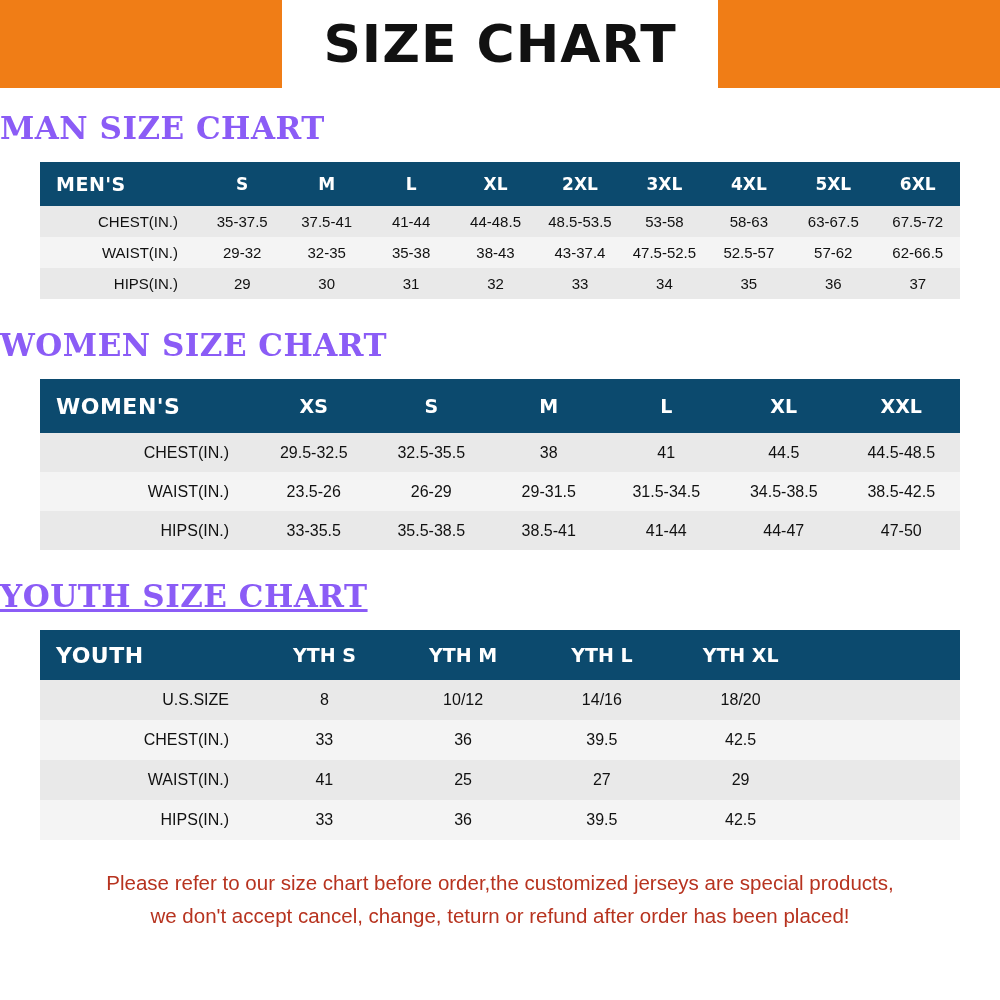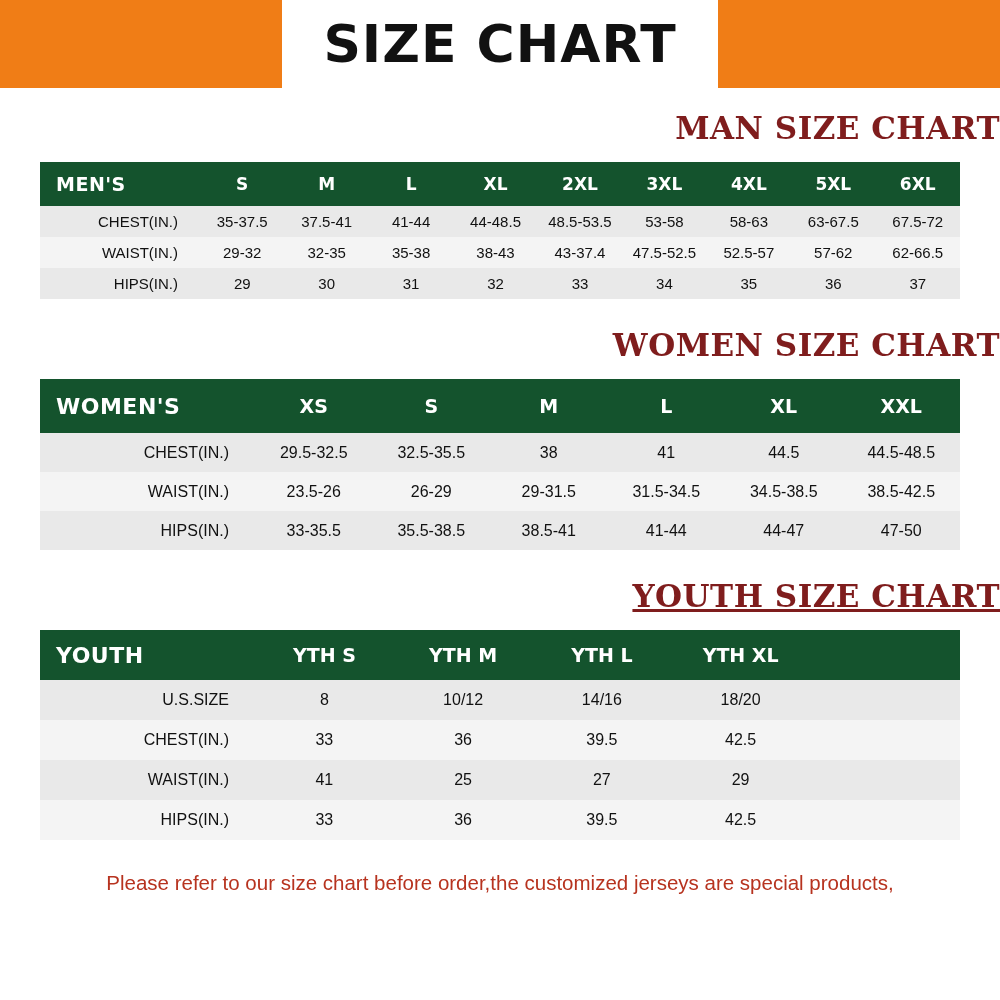--- a/index.html
+++ b/index.html
@@ -41,26 +41,25 @@
     font-weight: bold;
     font-size: 52px;
     letter-spacing: 1px;
     color: #111111;
     line-height: 88px;
     white-space: nowrap;
   }
 
   
   .section-title {
-    text-align: right;
+    text-align: left;
     font-family: "DejaVu Serif", serif;
     font-weight: bold;
-    color: #7f1d1d;
+    color: #8b5cf6;
     letter-spacing: 0.5px;
-    padding-left: 36px;
   }
   #man-title { font-size: 31px; margin-top: 22px; margin-bottom: 16px; }
   #women-title { font-size: 31px; margin-top: 28px; margin-bottom: 16px; }
   #youth-title { font-size: 31px; margin-top: 28px; margin-bottom: 16px; text-decoration: underline; }
 
   
   .table-wrap {
     margin: 0 auto;
     width: 920px;
   }
@@ -69,21 +68,21 @@
     border-collapse: collapse;
     table-layout: fixed;
   }
   table.size-table th,
   table.size-table td {
     padding: 0;
     margin: 0;
   }
   
   .size-table thead tr {
-    background: #14532d;
+    background: #0c4a6e;
   }
   .size-table thead th {
     color: #ffffff;
     height: 44px;
     font-size: 17px;
     font-weight: bold;
     font-family: "DejaVu Sans", sans-serif;
     text-align: center;
     vertical-align: middle;
   }
@@ -298,15 +297,16 @@
           <td>39.5</td>
           <td>42.5</td>
           <td></td>
         </tr>
       </tbody>
     </table>
   </div>
 
   <div class="footer-note">
     <div>Please refer to our size chart before order,the customized jerseys are special products,</div>
+    <div>we don't accept cancel, change, teturn or refund after order has been placed!</div>
   </div>
 
 </div>
 
 </body></html>

